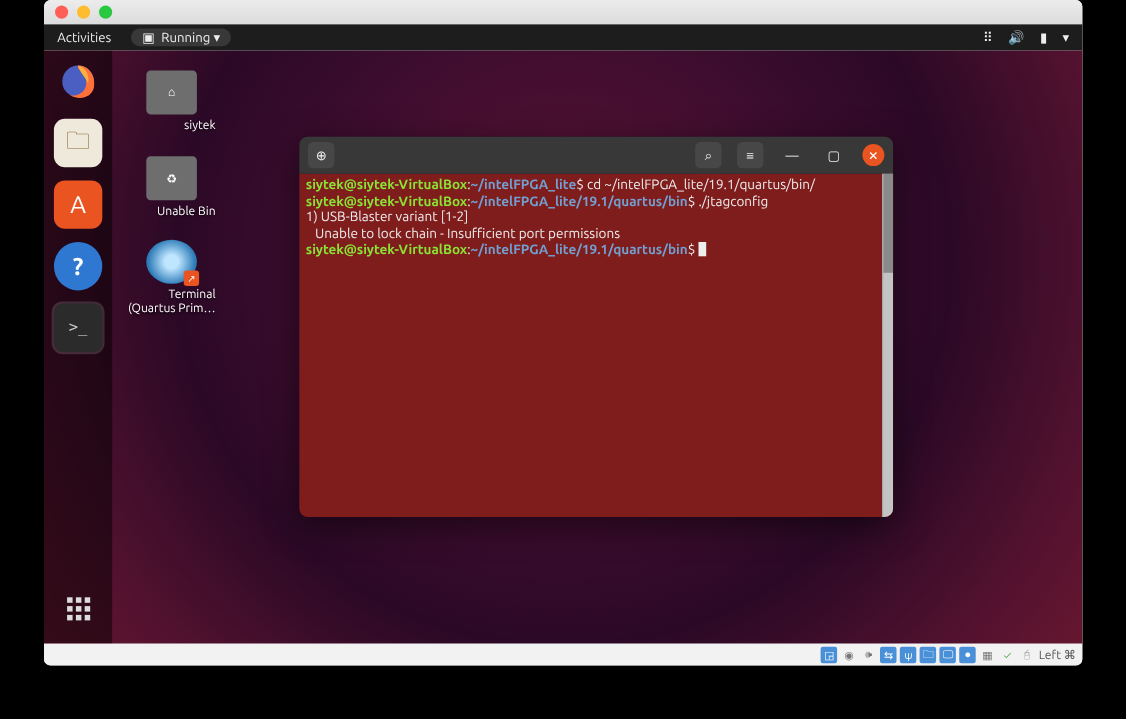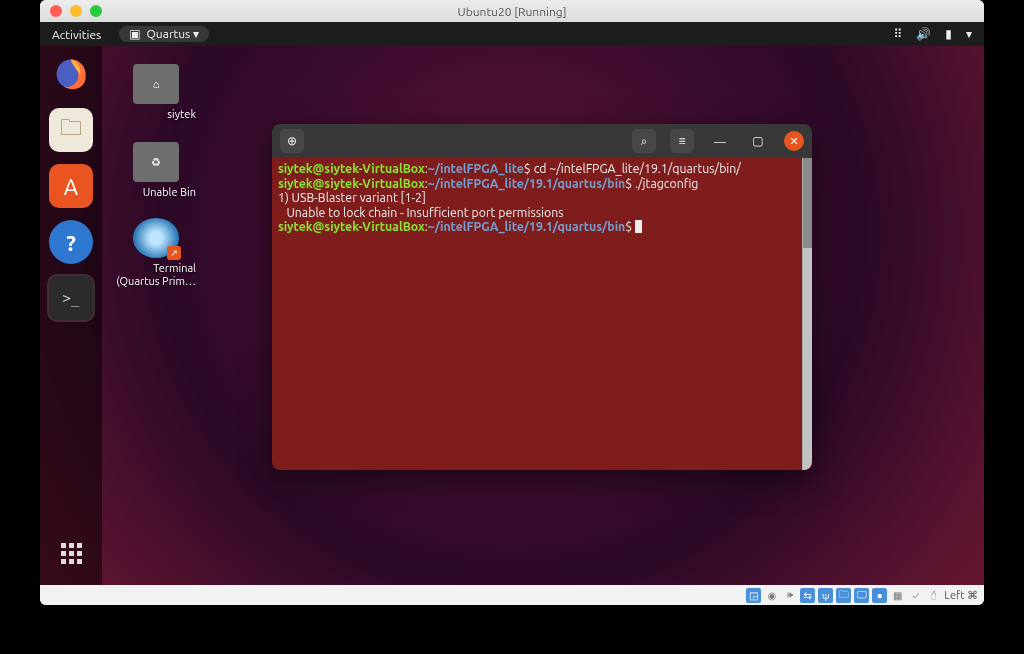--- a/index.html
+++ b/index.html
@@ -51,29 +51,28 @@
 </head>
 <body>
 
 <div class="vm-frame">
   <div class="mac-titlebar">
     <div class="mac-lights">
       <div class="mac-dot" style="background:#ff5f57"></div>
       <div class="mac-dot" style="background:#febc2e"></div>
       <div class="mac-dot" style="background:#28c840"></div>
     </div>
-    <div class="mac-title">Ubuntu20 [Running]</div>
   </div>
 
   <div class="top-bar">
     <div class="tb-left">
       <span>Activities</span>
       <span class="term-pill">
         <span>▣</span>
-        <span>Quartus ▾</span>
+        <span>Running ▾</span>
       </span>
     </div>
     <div class="tb-right">
       <span>⠿</span>
       <span>🔊</span>
       <span>▮</span>
       <span>▾</span>
     </div>
   </div>
 

